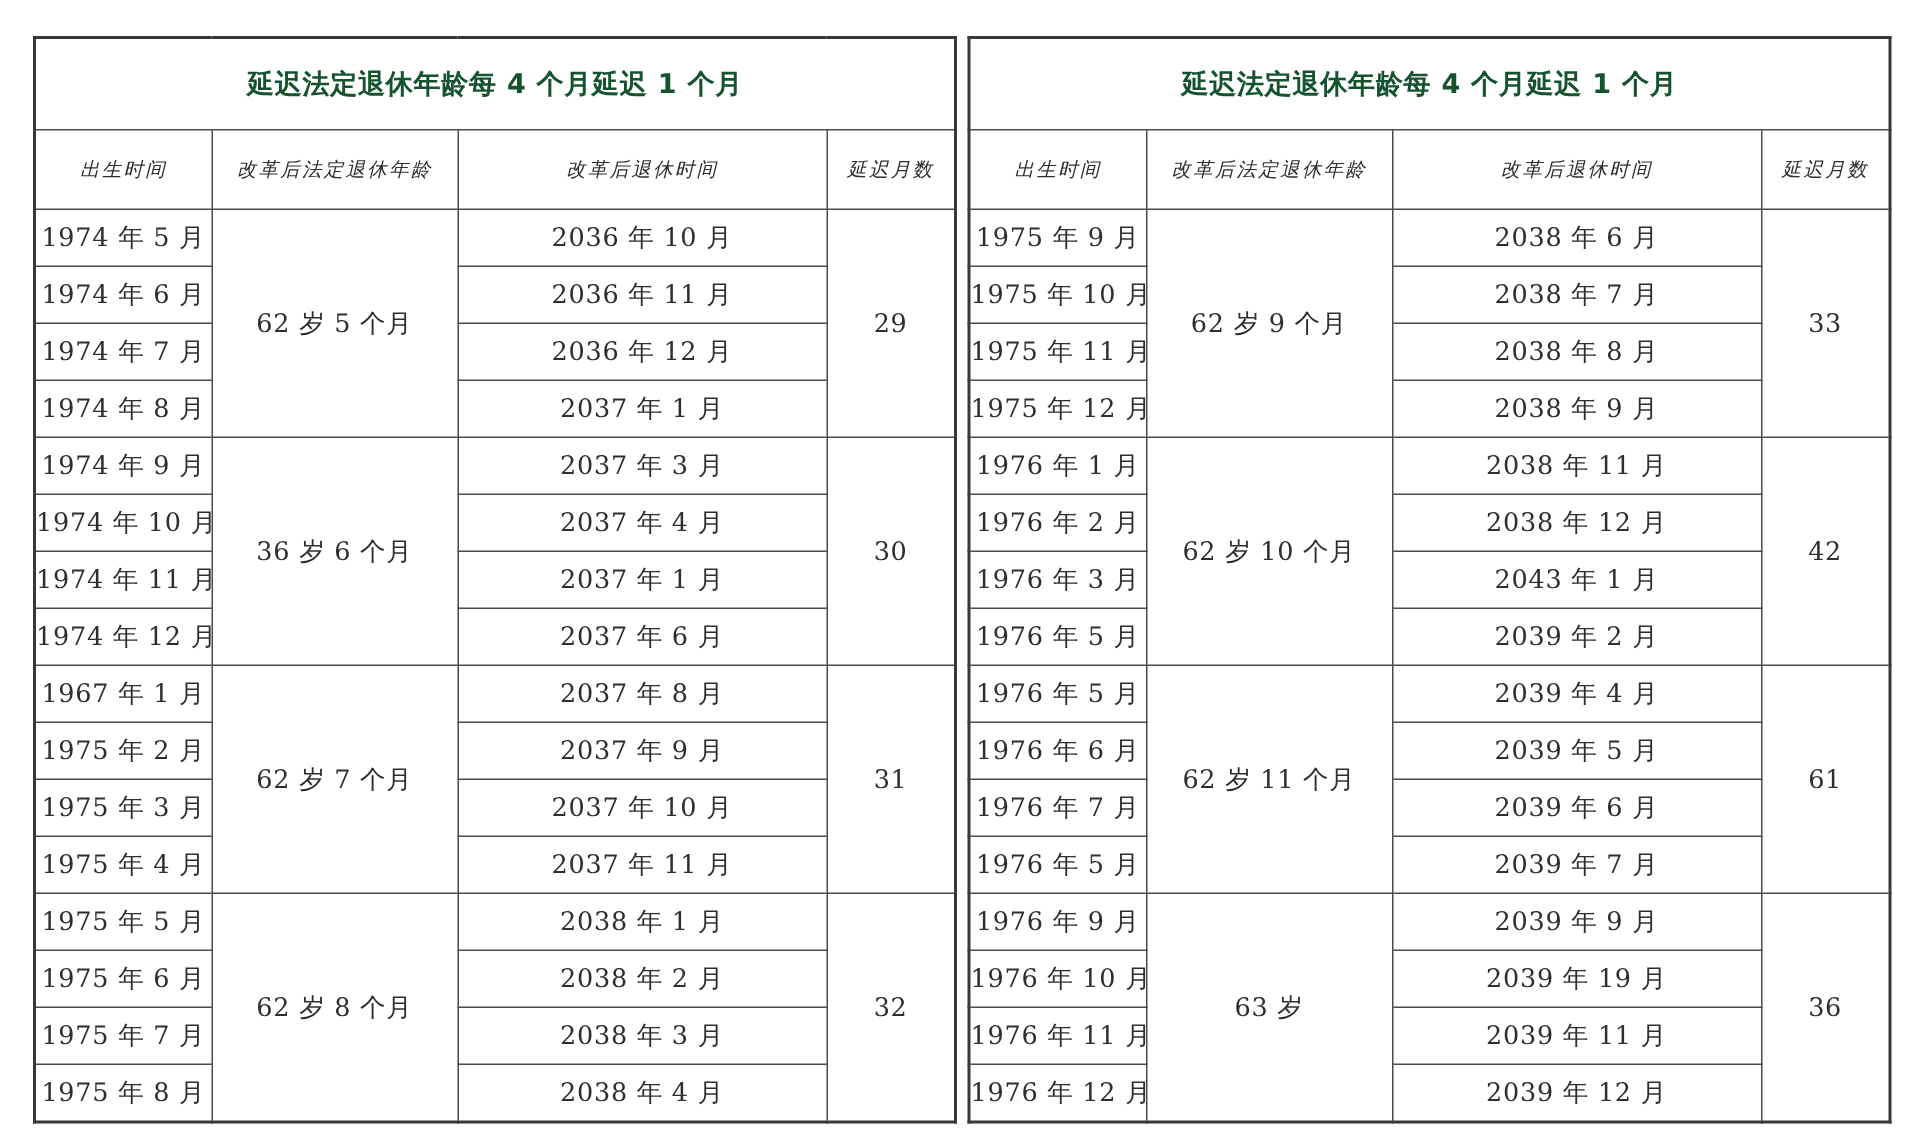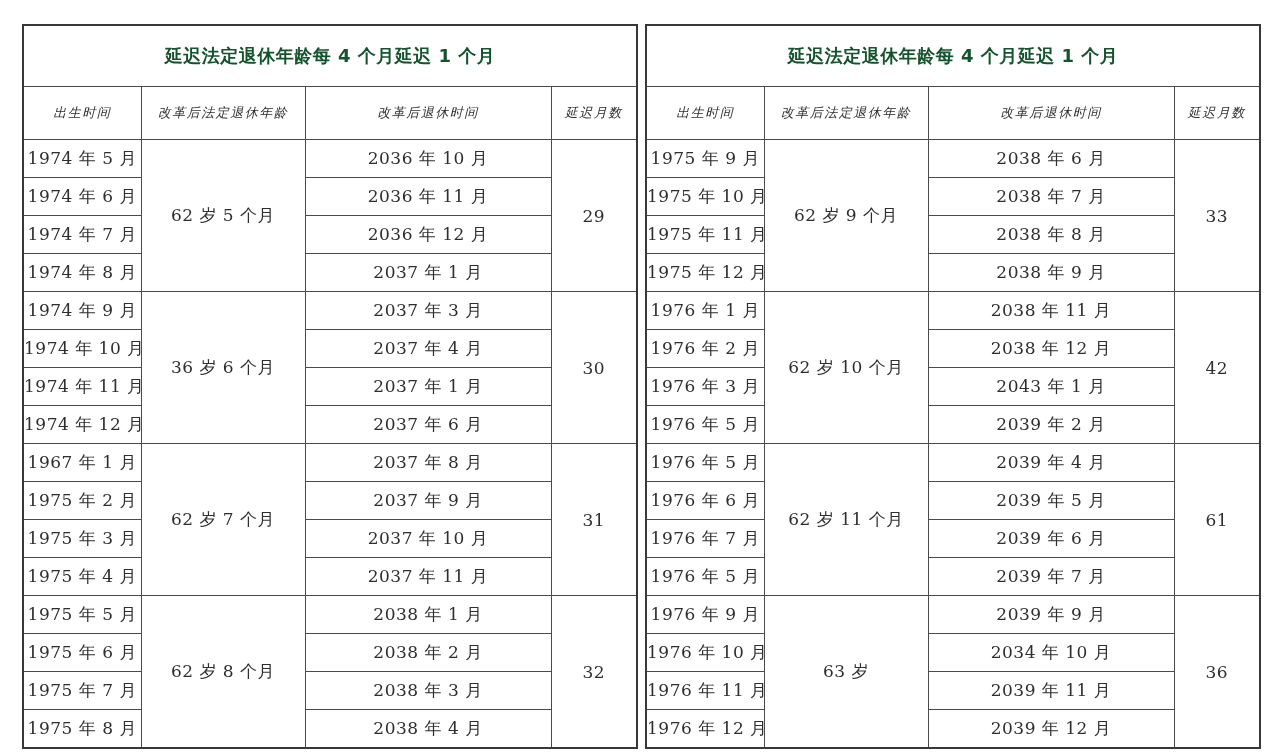--- a/index.html
+++ b/index.html
@@ -220,21 +220,21 @@
           <td class="cell">2039 年 7 月</td>
         </tr>
         <tr>
           <td class="cell">1976 年 9 月</td>
           <td class="cell" rowspan="4">63 岁</td>
           <td class="cell">2039 年 9 月</td>
           <td class="cell" rowspan="4">36</td>
         </tr>
         <tr>
           <td class="cell">1976 年 10 月</td>
-          <td class="cell">2034 年 10 月</td>
+          <td class="cell">2039 年 19 月</td>
         </tr>
         <tr>
           <td class="cell">1976 年 11 月</td>
           <td class="cell">2039 年 11 月</td>
         </tr>
         <tr>
           <td class="cell">1976 年 12 月</td>
           <td class="cell">2039 年 12 月</td>
         </tr>
       </tbody>

